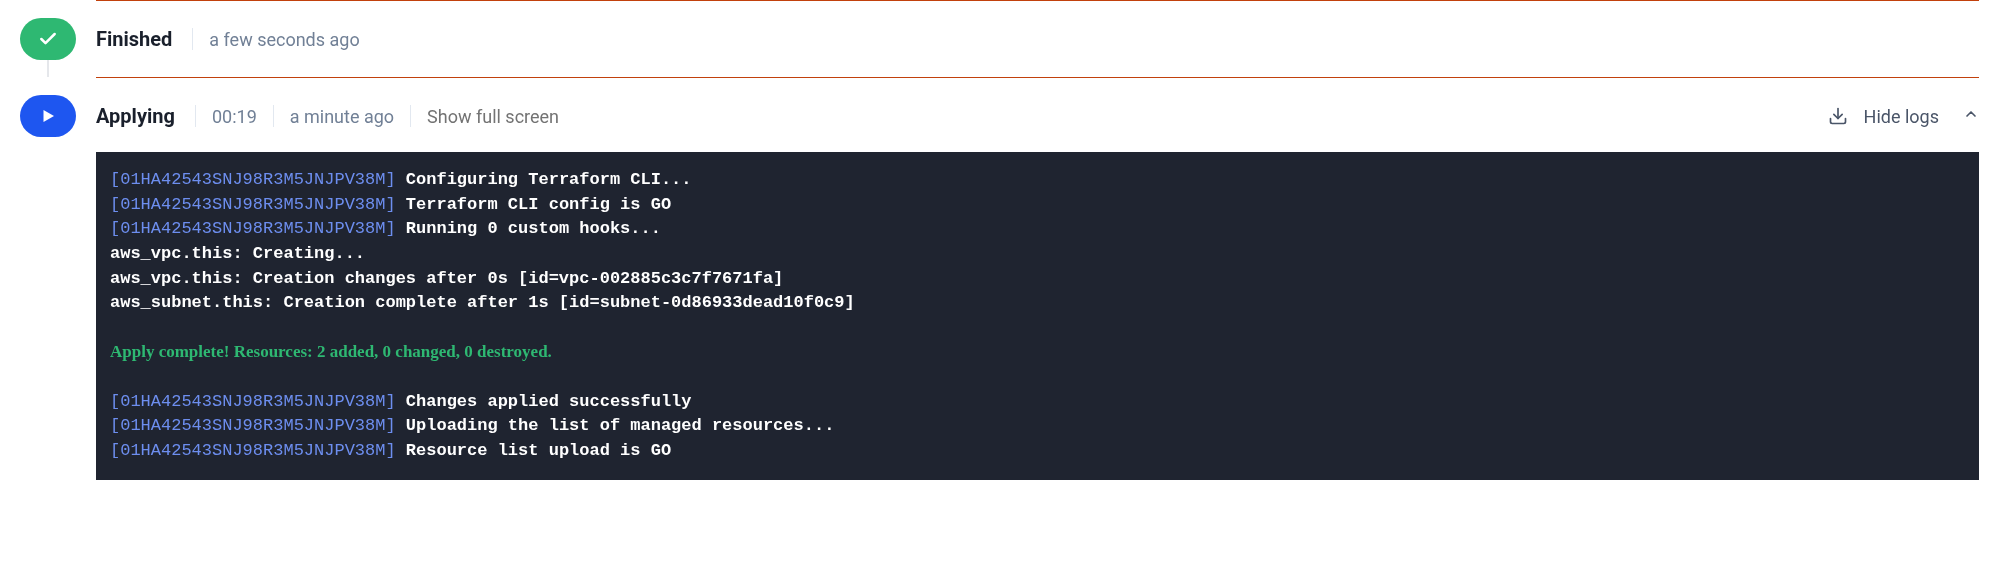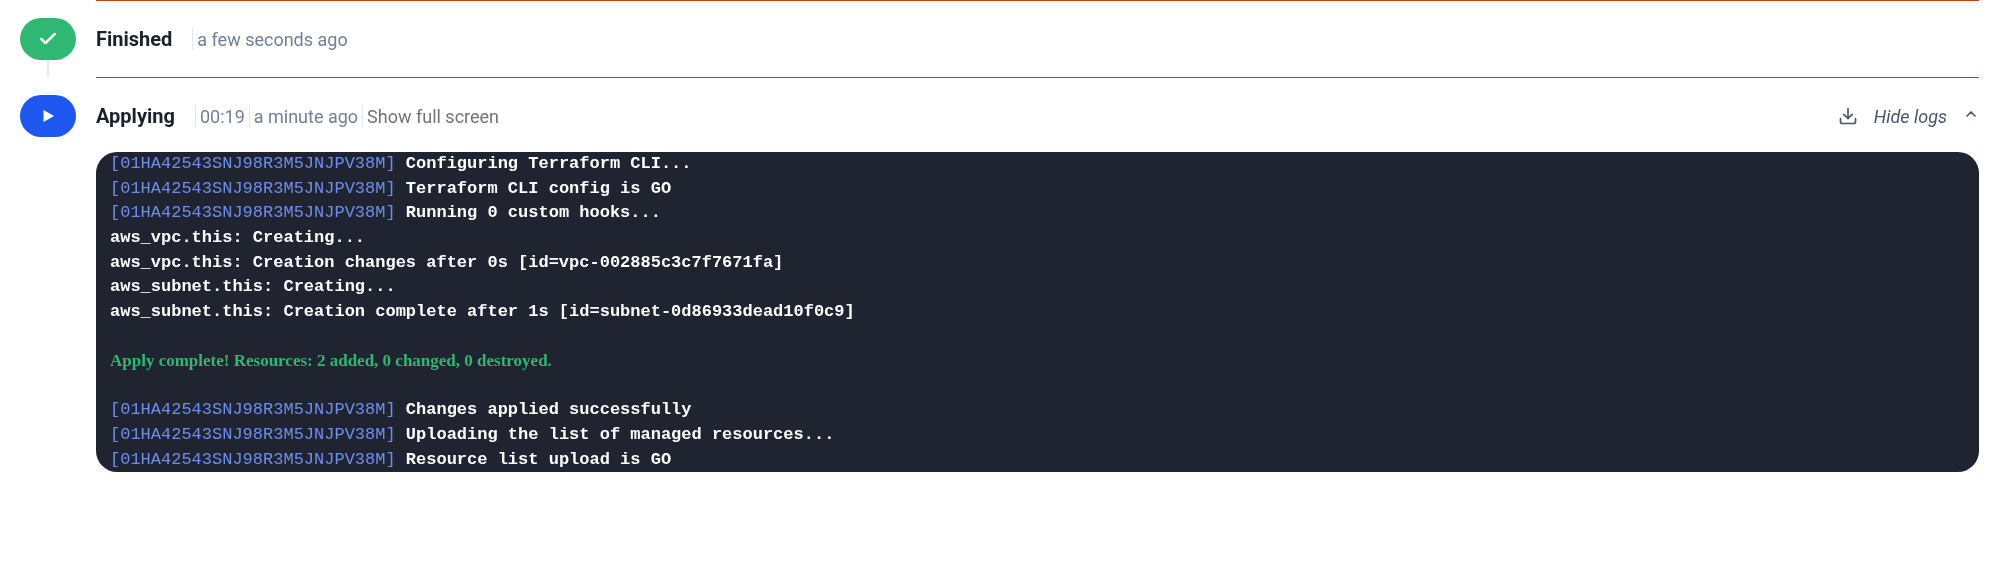--- a/index.html
+++ b/index.html
@@ -57,21 +57,21 @@
       padding: 10px 0;
     }
     .stage-title {
       font-size: 20px;
       font-weight: 700;
       color: #1a202c;
     }
     .stage-meta {
       display: flex;
       align-items: center;
-      gap: 4px;
+      gap: 16px;
       color: #718096;
       font-size: 18px;
     }
     .stage-meta .divider {
       width: 1px;
       height: 22px;
       background: #e2e8f0;
     }
     .full-screen-link {
       color: #737373;
@@ -93,27 +93,26 @@
       display: inline-flex;
       color: #4a5568;
     }
     .chevron-up {
       display: inline-flex;
       color: #4a5568;
     }
     .terminal {
       background: #1f2430;
       color: #ffffff;
-      padding: 0 14px;
+      padding: 16px 14px;
       font-family: "SFMono-Regular", Consolas, "Liberation Mono", Menlo, monospace;
       font-size: 17px;
       line-height: 1.45;
       margin-top: 14px;
       overflow-x: auto;
-      border-radius: 21px;
     }
     .terminal .log-id {
       color: #6d8eef;
     }
     .terminal .log-text {
       color: #ffffff;
       font-weight: 600;
     }
     .terminal .log-plain {
       color: #ffffff;
@@ -178,38 +177,37 @@
       </div>
       <div class="spacer"></div>
       <div class="action-right">
         <span class="download-icon">
           <svg width="20" height="20" viewBox="0 0 24 24" fill="none" stroke="currentColor" stroke-width="2" stroke-linecap="round" stroke-linejoin="round">
             <path d="M21 15v4a2 2 0 0 1-2 2H5a2 2 0 0 1-2-2v-4"></path>
             <polyline points="7 10 12 15 17 10"></polyline>
             <line x1="12" y1="15" x2="12" y2="3"></line>
           </svg>
         </span>
-        <span style="display:flex;gap:16px;font-style:italic;">
+        <span style="display:flex;gap:24px;">
           <span>Hide logs</span>
           <span class="chevron-up">
             <svg width="16" height="16" viewBox="0 0 24 24" fill="none" stroke="currentColor" stroke-width="2.5" stroke-linecap="round" stroke-linejoin="round">
               <polyline points="18 15 12 9 6 15"></polyline>
             </svg>
           </span>
         </span>
       </div>
     </div>
 
     <div class="terminal" id="terminal">
         <div><span class="log-id">[01HA42543SNJ98R3M5JNJPV38M]</span><span class="log-text"> Configuring Terraform CLI...</span></div>
         <div><span class="log-id">[01HA42543SNJ98R3M5JNJPV38M]</span><span class="log-text"> Terraform CLI config is GO</span></div>
         <div><span class="log-id">[01HA42543SNJ98R3M5JNJPV38M]</span><span class="log-text"> Running 0 custom hooks...</span></div>
         <div class="log-plain">aws_vpc.this: Creating...</div>
         <div class="log-plain">aws_vpc.this: Creation changes after 0s [id=vpc-002885c3c7f7671fa]</div>
-        <div class="log-plain">aws_subnet.this: Creating...</div>
         <div class="log-plain">aws_subnet.this: Creation complete after 1s [id=subnet-0d86933dead10f0c9]</div>
         <div class="blank-line"></div>
         <div class="log-success">Apply complete! Resources: 2 added, 0 changed, 0 destroyed.</div>
         <div class="blank-line"></div>
         <div><span class="log-id">[01HA42543SNJ98R3M5JNJPV38M]</span><span class="log-text"> Changes applied successfully</span></div>
         <div><span class="log-id">[01HA42543SNJ98R3M5JNJPV38M]</span><span class="log-text"> Uploading the list of managed resources...</span></div>
         <div><span class="log-id">[01HA42543SNJ98R3M5JNJPV38M]</span><span class="log-text"> Resource list upload is GO</span></div>
       </div>
   </div>
 </div>

